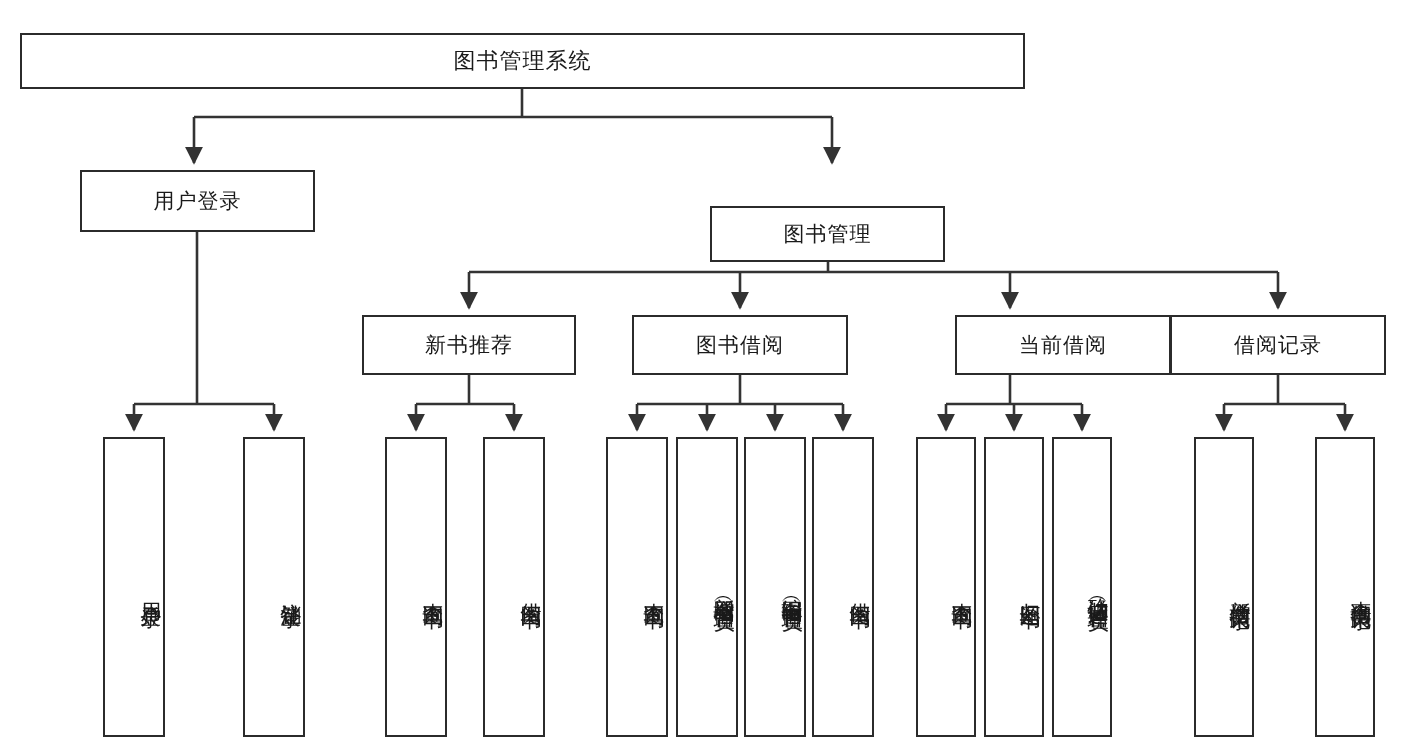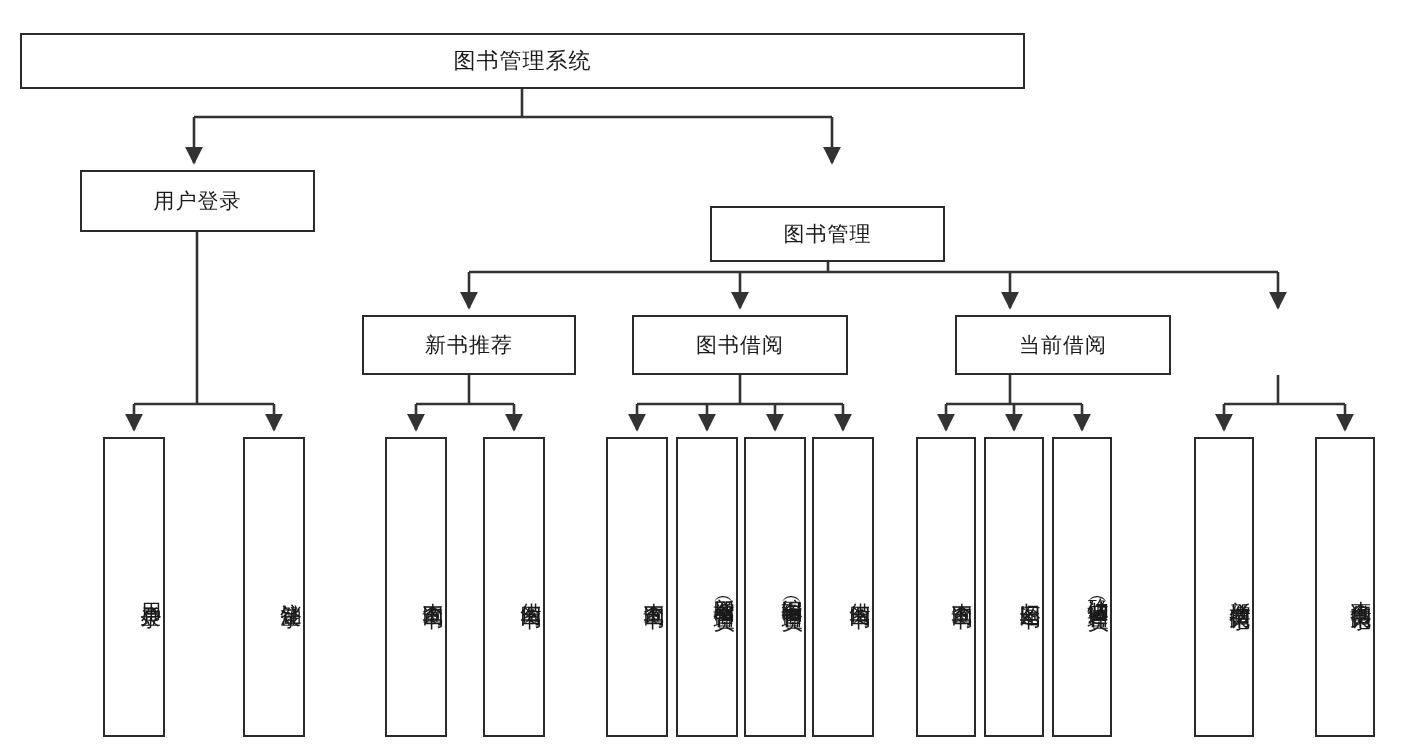--- a/index.html
+++ b/index.html
@@ -126,20 +126,21 @@
   </svg>
 
   <div class="node horizontal root" style="left:20px; top:12px; width:1005px; height:56px;">图书管理系统</div>
 
   <div class="node horizontal" style="left:80px; top:170px; width:235px; height:62px;">用户登录</div>
   <div class="node horizontal" style="left:710px; top:170px; width:235px; height:56px;margin-top:36px;">图书管理</div>
 
   <div class="node horizontal" style="left:362px; top:315px; width:214px; height:60px;">新书推荐</div>
   <div class="node horizontal" style="left:632px; top:315px; width:216px; height:60px;">图书借阅</div>
   <div class="node horizontal" style="left:955px; top:315px; width:216px; height:60px;">当前借阅</div>
+  <div class="node horizontal" style="left:1170px; top:315px; width:216px; height:60px;">借阅记录</div>
 
   <div class="node vertical" style="left:103px; top:437px; width:62px; height:300px;">
     <span class="vtext">用户登录</span>
   </div>
   <div class="node vertical" style="left:243px; top:437px; width:62px; height:300px;">
     <span class="vtext">注销登录</span>
   </div>
 
   <div class="node vertical" style="left:385px; top:437px; width:62px; height:300px;">
     <span class="vtext">查询图书</span>

